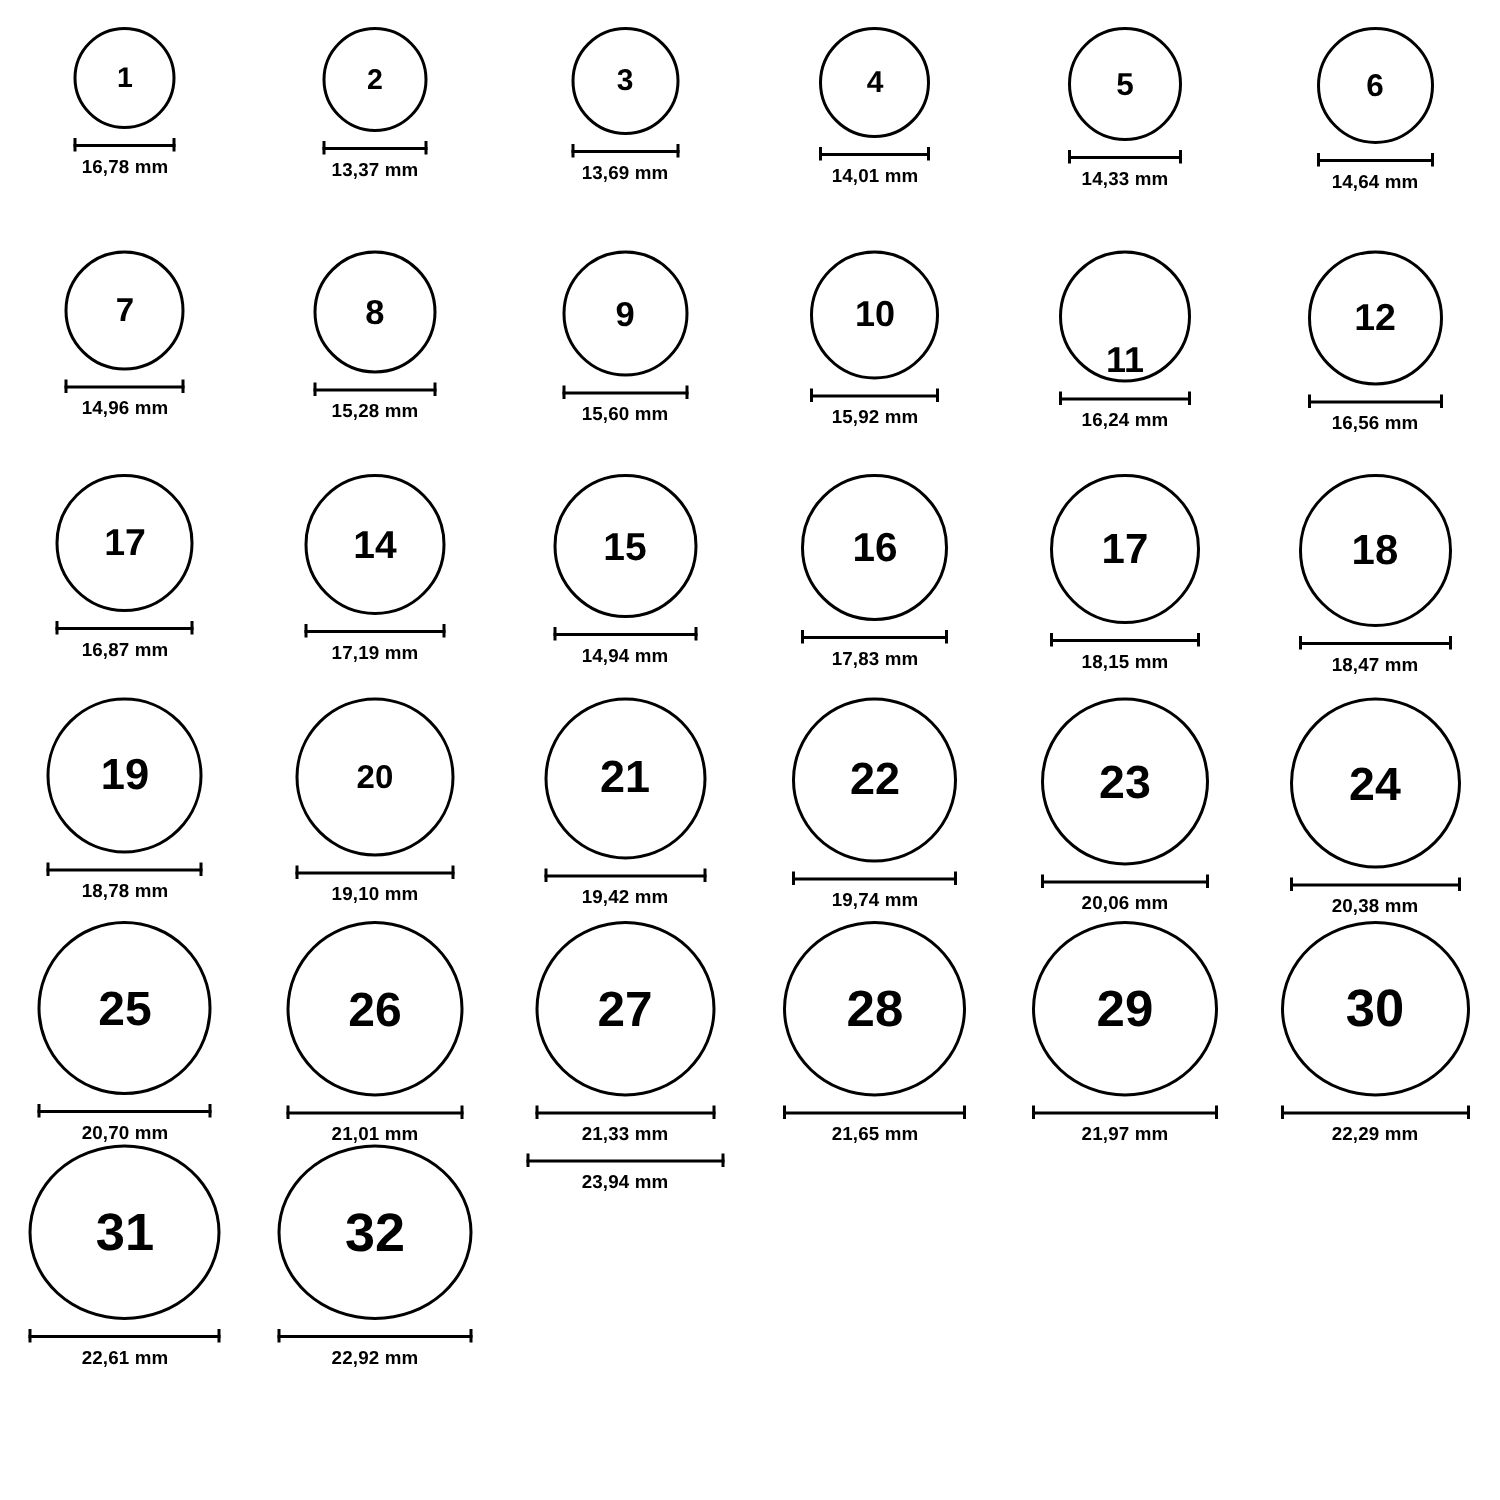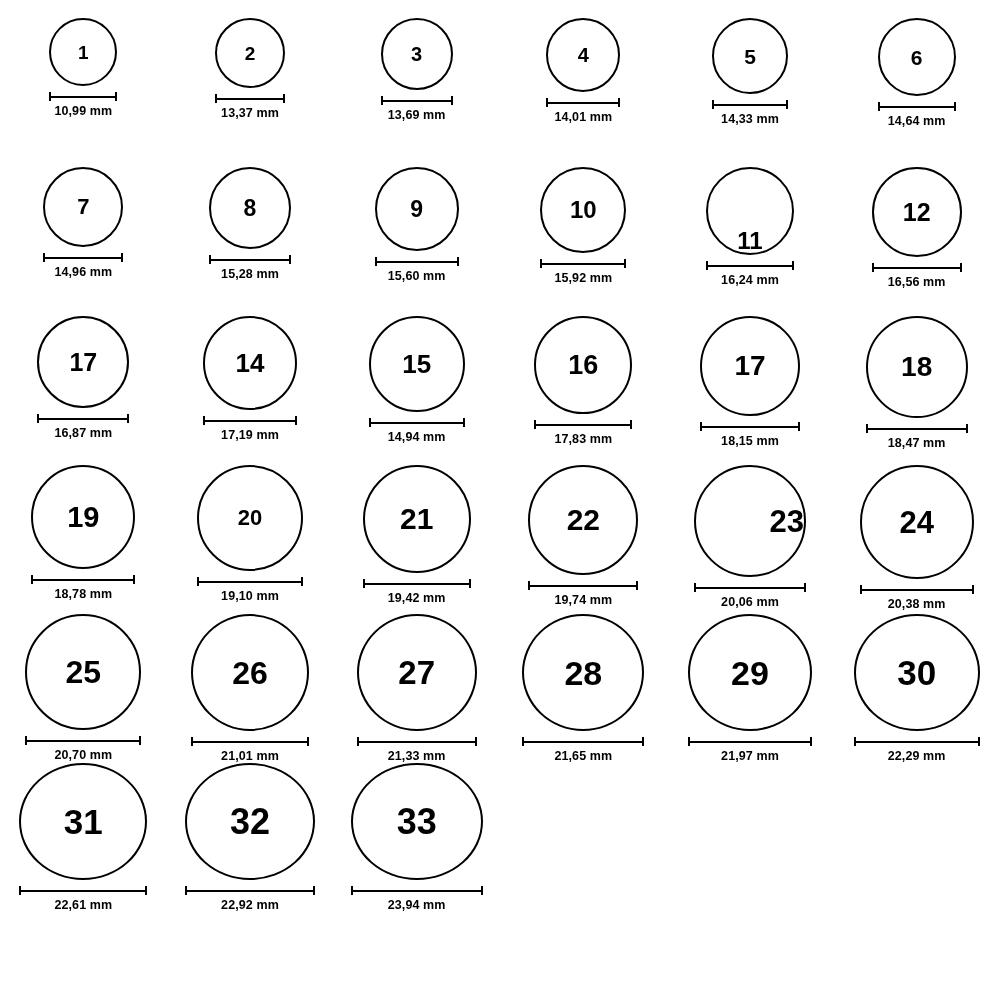--- a/index.html
+++ b/index.html
@@ -90,21 +90,21 @@
       <div class="ring-cell">
         <div class="ring-circle" style="width: 68px; height: 68px; font-size: 19px;">
           <span>1</span>
         </div>
         <div class="measure-wrap">
           <div class="measure-bar" style="width: 68px;">
             <div class="bar-line"></div>
             <div class="cap left"></div>
             <div class="cap right"></div>
           </div>
-          <div class="measure-label">10,99 mm</div>
+          <div class="measure-label">16,78 mm</div>
         </div>
       </div>
       <div class="ring-cell">
         <div class="ring-circle" style="width: 70px; height: 70px; font-size: 19px;">
           <span>2</span>
         </div>
         <div class="measure-wrap">
           <div class="measure-bar" style="width: 70px;">
             <div class="bar-line"></div>
             <div class="cap left"></div>
@@ -367,21 +367,21 @@
         <div class="measure-wrap">
           <div class="measure-bar" style="width: 110px;">
             <div class="bar-line"></div>
             <div class="cap left"></div>
             <div class="cap right"></div>
           </div>
           <div class="measure-label">19,74 mm</div>
         </div>
       </div>
       <div class="ring-cell">
-        <div class="ring-circle" style="width: 112px; height: 112px; font-size: 31px; justify-content: flex-end;">
+        <div class="ring-circle" style="width: 112px; height: 112px; font-size: 31px;">
           <span>23</span>
         </div>
         <div class="measure-wrap">
           <div class="measure-bar" style="width: 112px;">
             <div class="bar-line"></div>
             <div class="cap left"></div>
             <div class="cap right"></div>
           </div>
           <div class="measure-label">20,06 mm</div>
         </div>
@@ -497,23 +497,20 @@
         <div class="measure-wrap">
           <div class="measure-bar" style="width: 130px;">
             <div class="bar-line"></div>
             <div class="cap left"></div>
             <div class="cap right"></div>
           </div>
           <div class="measure-label">22,92 mm</div>
         </div>
       </div>
       <div class="ring-cell">
-        <div class="ring-circle" style="width: 132px; height: 132px; font-size: 36px;">
-          <span>33</span>
-        </div>
         <div class="measure-wrap">
           <div class="measure-bar" style="width: 132px;">
             <div class="bar-line"></div>
             <div class="cap left"></div>
             <div class="cap right"></div>
           </div>
           <div class="measure-label">23,94 mm</div>
         </div>
       </div>
     </div>

